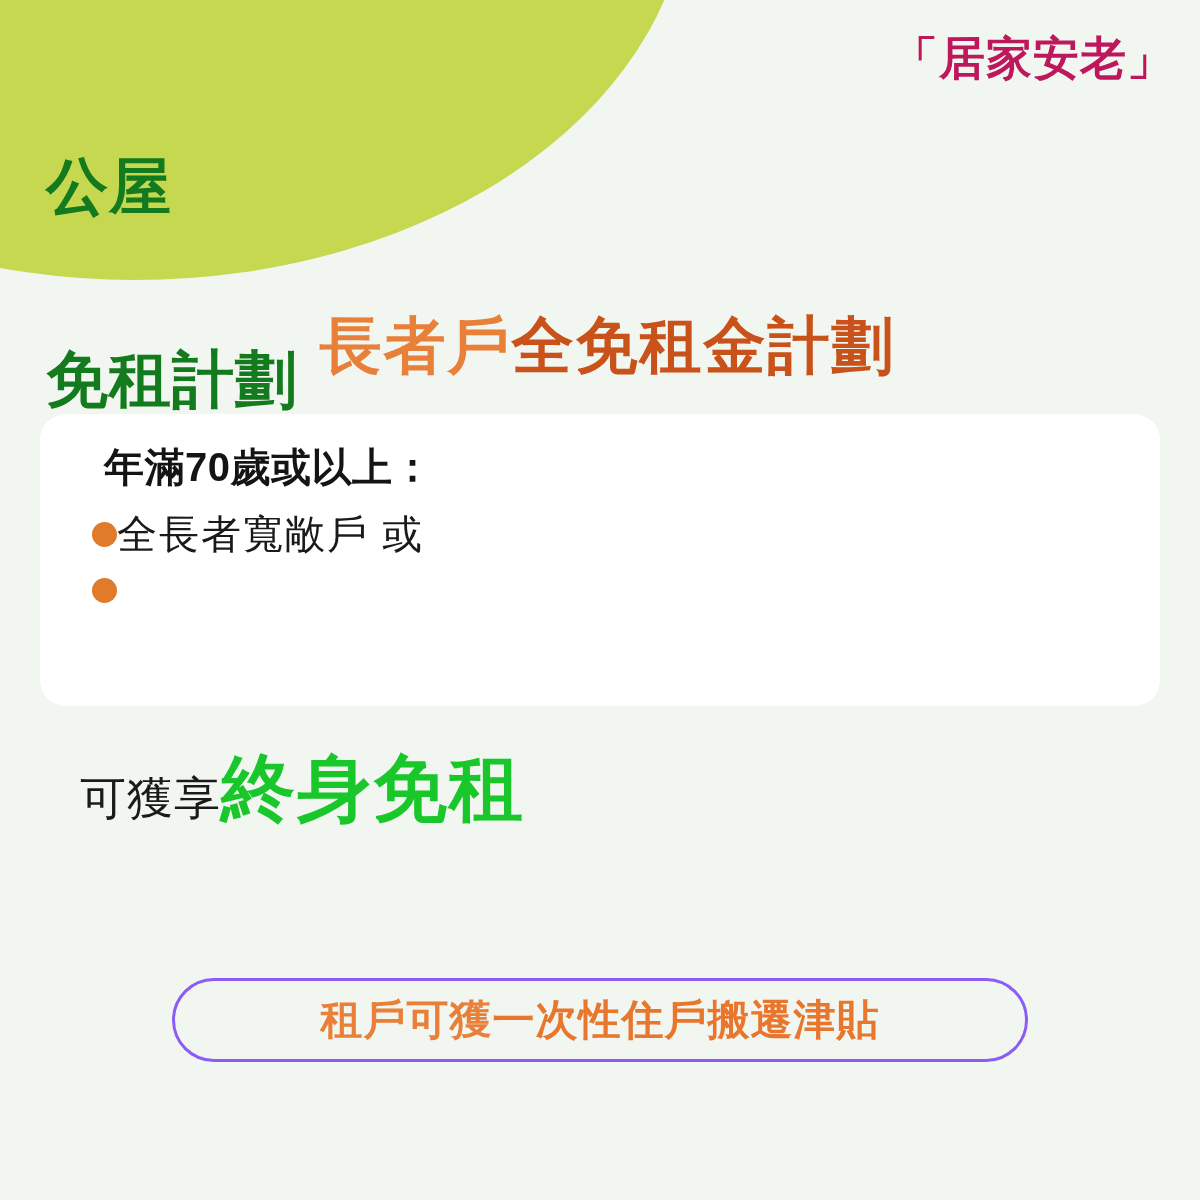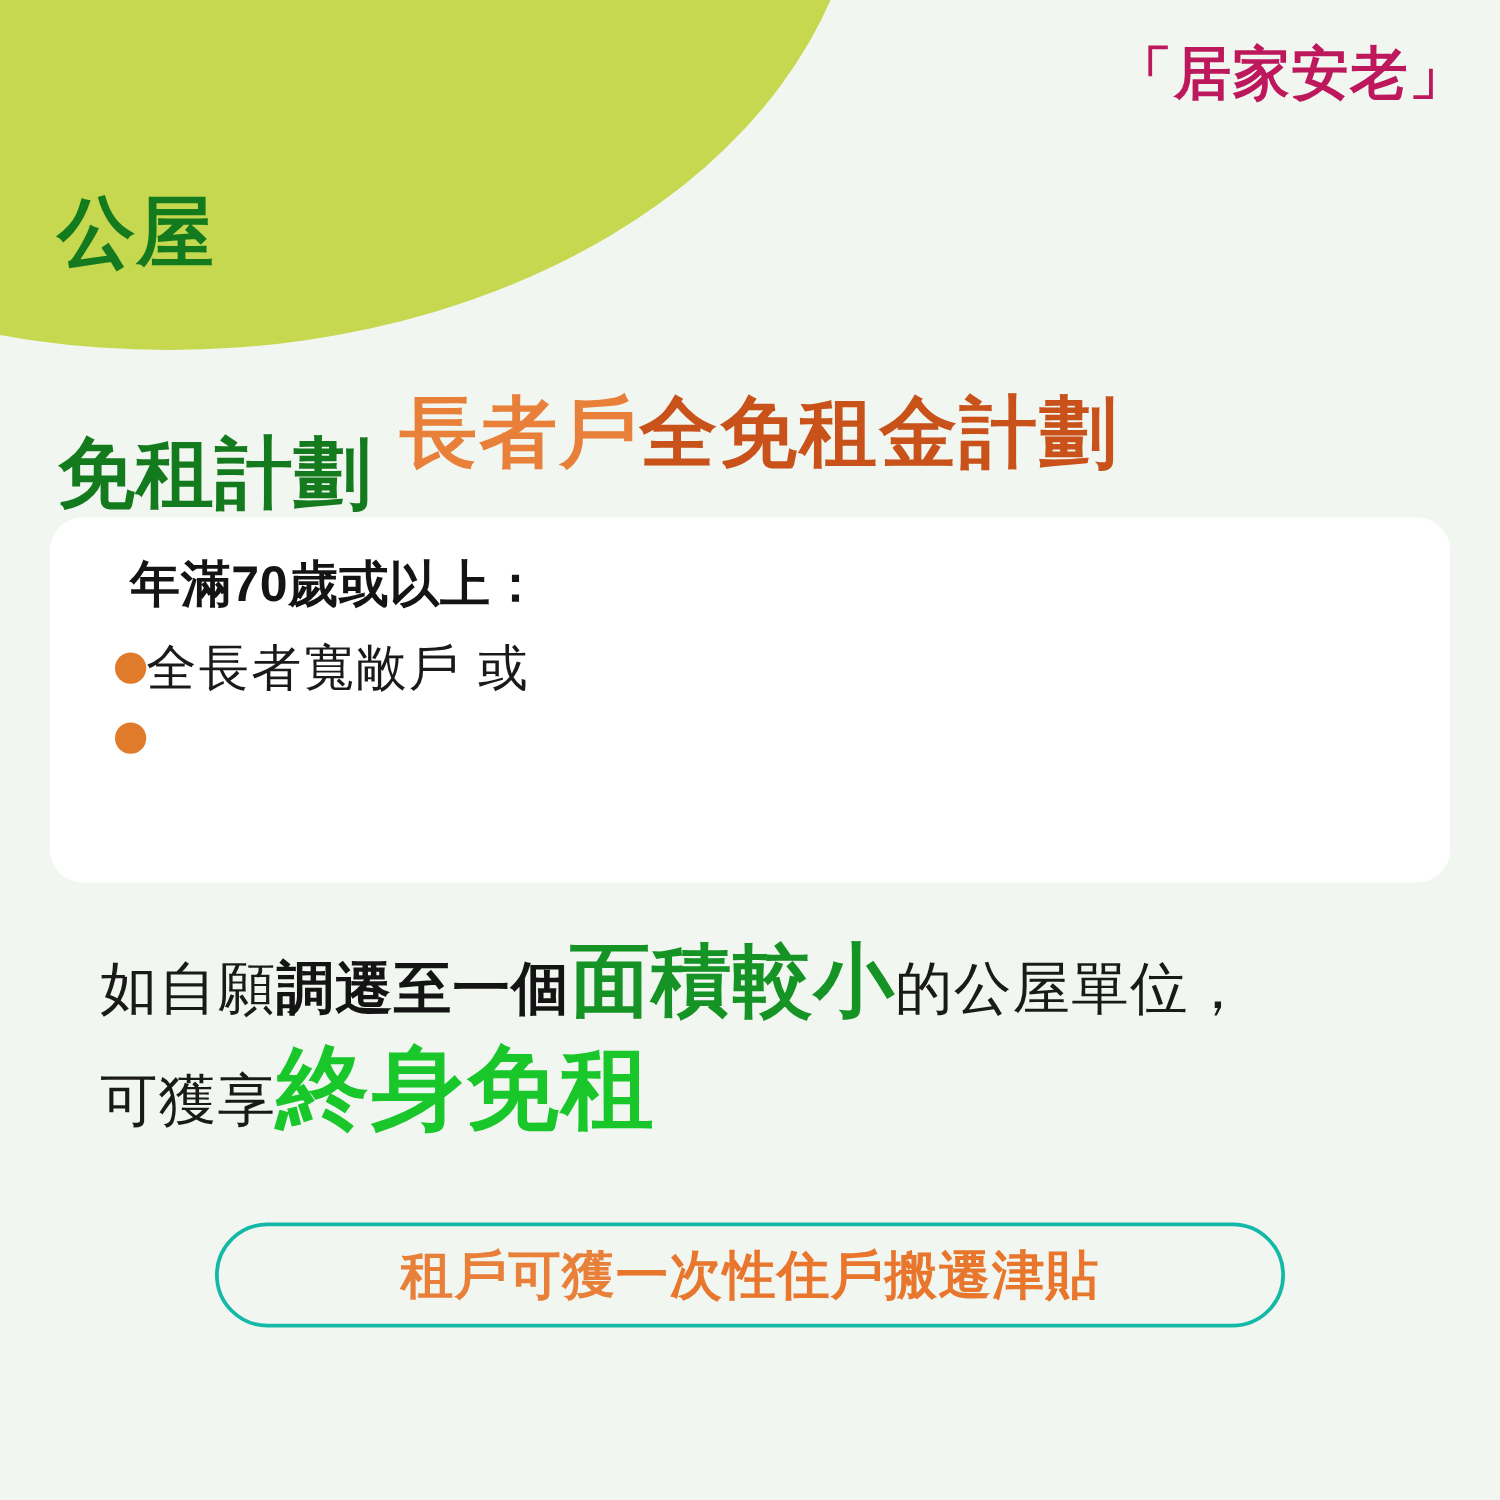--- a/index.html
+++ b/index.html
@@ -186,21 +186,21 @@
     letter-spacing: 2px;
   }
 
   
   .pill {
     position: absolute;
     left: 172px;
     top: 978px;
     width: 856px;
     height: 84px;
-    border: 3px solid #14b8a6;
+    border: 3px solid #8b5cf6;
     border-radius: 46px;
     box-sizing: border-box;
     display: flex;
     align-items: center;
     justify-content: center;
     z-index: 5;
   }
   .pill-text {
     white-space: nowrap;
     letter-spacing: 1px;
@@ -245,21 +245,20 @@
         <span class="bullet-dot"></span>
         <span class="bullet-text">全長者寬敞戶 或</span>
       </div>
       <div class="bullet-row">
         <span class="bullet-dot"></span>
       </div>
     </div>
   </div>
 
   <div class="statement">
-    <span class="stmt-line line1"><span class="stmt-plain">如自願</span><span class="stmt-semi">調遷至一個</span><span class="stmt-green-dark">面積較小</span><span class="stmt-plain">的公屋單位，</span></span>
     <span class="stmt-line line2"><span class="stmt-plain">可獲享</span><span class="stmt-green-bright">終身免租</span></span>
   </div>
 
   <div class="pill">
     <span class="pill-text"><span class="pill-light">租戶可獲</span><span class="pill-bold">一次性住戶搬遷津貼</span></span>
   </div>
 
 </div>
 
 </body></html>

